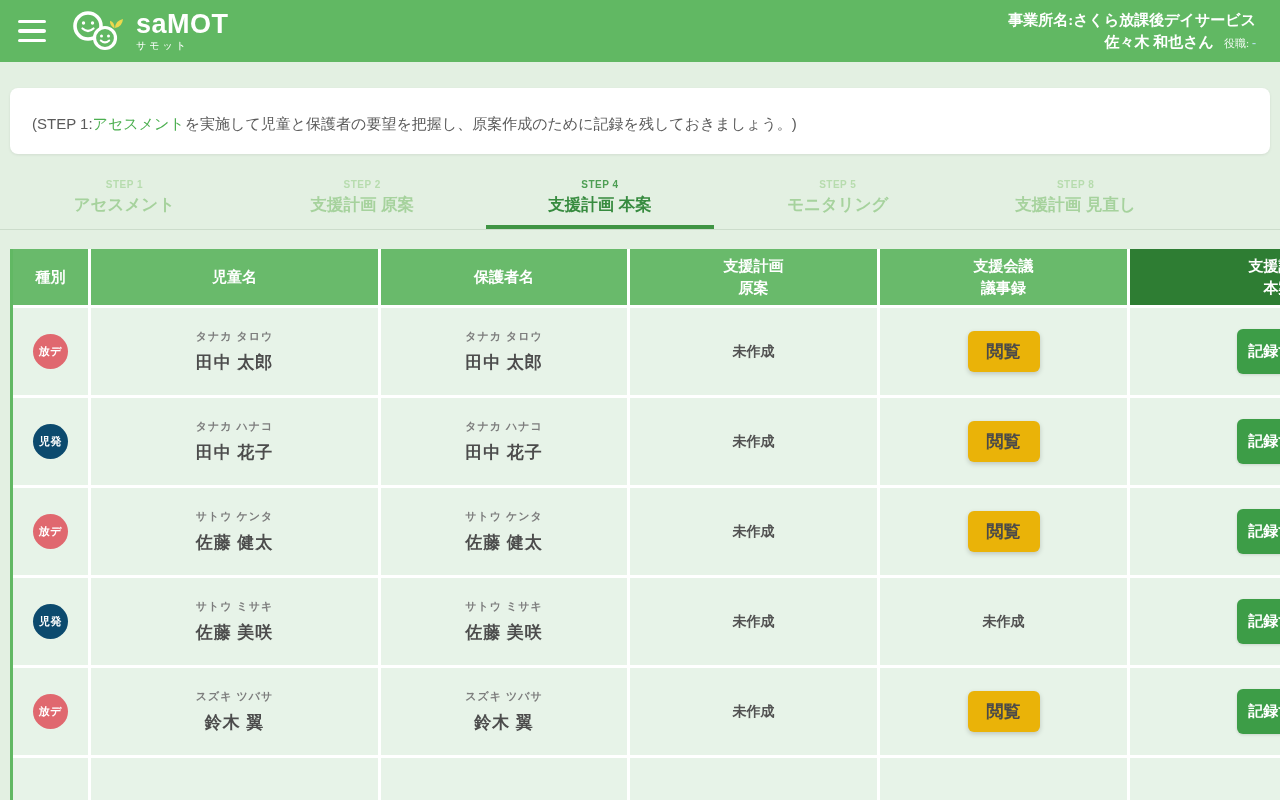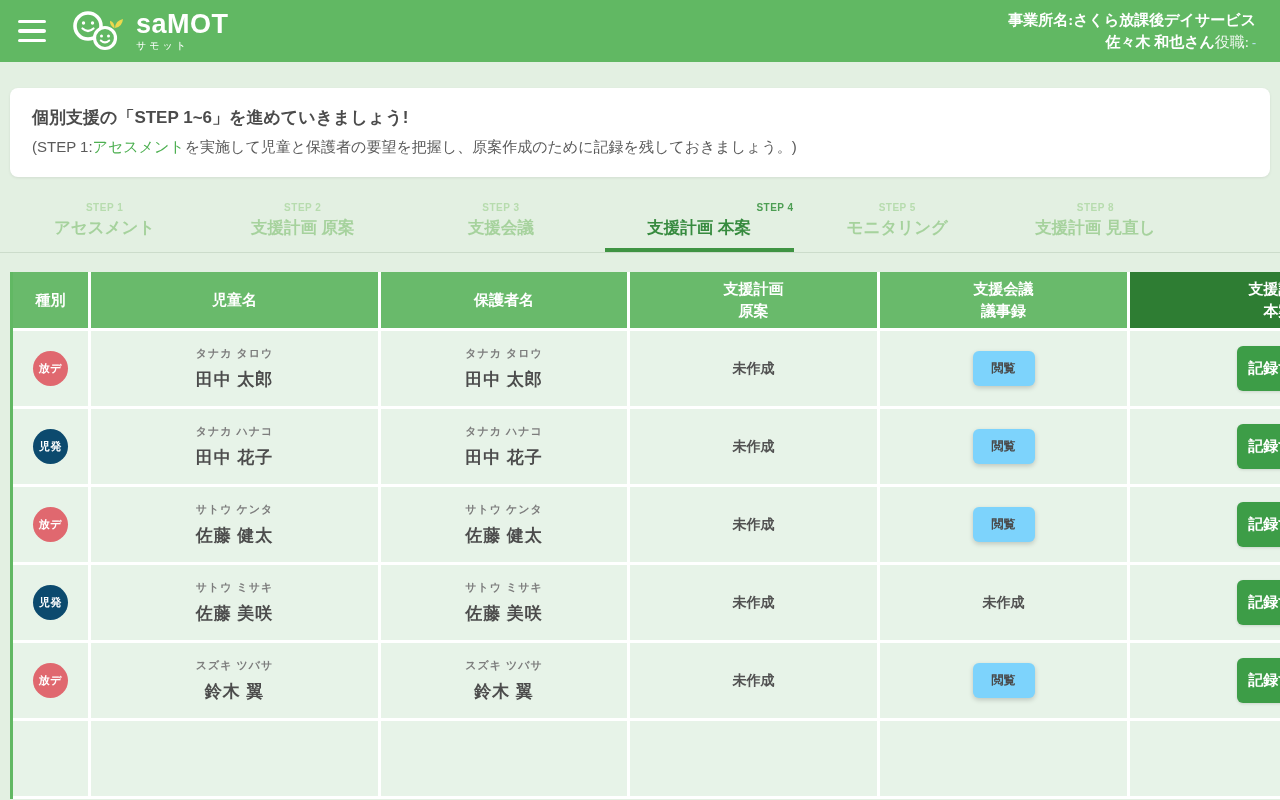--- a/index.html
+++ b/index.html
@@ -17,40 +17,40 @@
   }
   .hamburger { width:28px; display:flex; flex-direction:column; gap:6px; cursor:pointer; margin-right:24px; }
   .hamburger span { display:block; height:3.5px; background:#fff; border-radius:2px; }
   .logo { display:flex; align-items:center; gap:8px; cursor:pointer; }
   .logo-txt { line-height:1; }
   .logo-main { font-size:27px; font-weight:bold; letter-spacing:.5px; }
   .logo-sub { font-size:10px; letter-spacing:3px; margin-top:3px; }
   .topbar-right { margin-left:auto; text-align:right; line-height:1.5;font-family:Liberation Serif, serif; }
   .office-line { font-size:15px; font-weight:bold; }
   .user-line { font-size:15px; font-weight:bold; }
-  .role-label { font-size:15px; font-weight:normal; opacity:.9; }
+  .role-label { font-size:11px; font-weight:normal; opacity:.9; margin-left:10px; }
   .role-value { font-size:12px; color:#b7e0ee; margin-left:3px; }
 
   
   .card {
     margin:26px 10px 0 10px; background:#fff; border-radius:8px;
     box-shadow:0 1px 3px rgba(0,0,0,.08); padding:18px 22px 20px 22px;
   }
   .card-title { font-size:17px; font-weight:bold; color:#4b4b4b; }
   .card-sub { font-size:15px; color:#5a5a5a; margin-top:9px; }
   .card-sub .link { color:#4caf50; cursor:pointer; }
 
   
   .tabs-strip { border-bottom:1px solid #ccdccb; margin-top:18px; }
   .tabs { display:flex; width:1180px; margin-left:10px;gap:9px; }
   .tab { flex:1; text-align:center; padding:7px 0 9px 0; cursor:pointer; border-bottom:4px solid transparent; }
   .tab .step { font-size:10px; letter-spacing:.5px; color:#b7dcae; font-weight:bold; }
   .tab .label { font-size:16.5px; font-weight:bold; color:#a6d29d; margin-top:4px; }
   .tab.active { border-bottom-color:#3f9443; }
-  .tab.active .step { color:#4d9e53;text-align:right; }
+  .tab.active .step { color:#4d9e53; }
   .tab.active .label { color:#378b3f; }
 
   
   .table-wrap {
     margin:19px 0 0 10px; width:1270px; overflow:hidden;
     border-left:3px solid #61b863;
   }
   table { border-collapse:separate; border-spacing:0; table-layout:fixed; width:1417px; }
   col.c-type { width:78px; }
   col.c-child { width:290px; }
@@ -58,36 +58,36 @@
   col.c-draft { width:250px; }
   col.c-minutes { width:250px; }
   col.c-final { width:300px; }
   th {
     background:#69ba6b; color:#fff; font-size:15px; font-weight:bold;
     height:59px; border-right:3px solid #fff; border-bottom:3px solid #fff;
     white-space:pre-line; line-height:1.45; vertical-align:middle; text-align:center;
   }
   th.active-col { background:#2e7d33; }
   td {
-    background:#e7f3e8; height:78px; text-align:center; vertical-align:middle;
+    background:#e7f3e8; height:90px; text-align:center; vertical-align:middle;
     border-right:3px solid #fff; border-bottom:3px solid #fff;
   }
   .badge {
     display:inline-flex; align-items:center; justify-content:center;
     width:35px; height:35px; border-radius:50%; color:#fff;
     font-size:11px; font-weight:bold; letter-spacing:.5px;
   }
   .badge.red { background:#e0686f; }
   .badge.blue { background:#0c4a6e; }
   .kana { font-size:11px; color:#7d7d7d; font-weight:bold; letter-spacing:1px; }
   .name { font-size:17px; color:#4c4c4c; font-weight:bold; margin-top:7px; letter-spacing:1px; }
   .status { font-size:14px; color:#525252; font-weight:bold; }
   .view-btn {
-    font-family:inherit; font-size:12px; font-weight:bold; color:#4a4a4a;
-    background:#7dd3fc; border:none; border-radius:6px; padding:9px 19px;
+    font-family:inherit; font-size:17px; font-weight:bold; color:#4a4a4a;
+    background:#eab308; border:none; border-radius:6px; padding:9px 19px;
     box-shadow:0 2px 5px rgba(0,0,0,.18); cursor:pointer;
   }
   .record-btn {
     font-family:inherit; font-size:15px; font-weight:bold; color:#fff;
     background:#3d9d47; border:none; border-radius:6px; padding:13px 11px;
     white-space:nowrap; cursor:pointer; box-shadow:0 1px 3px rgba(0,0,0,.12);
   }
 </style>
 </head>
 <body>
@@ -118,39 +118,34 @@
   </div>
   <div class="topbar-right">
     <div class="office-line">事業所名:さくら放課後デイサービス</div>
     <div class="user-line">
       <span>佐々木 和也さん</span><span class="role-label">役職:</span><span class="role-value">-</span>
     </div>
   </div>
 </div>
 
 <div class="card">
-  <div class="card-title">個別支援の「STEP 1~6」を進めていきましょう!</div>
   <div class="card-sub">
     <span>(STEP 1:</span><span class="link">アセスメント</span><span>を実施して児童と保護者の要望を把握し、原案作成のために記録を残しておきましょう。)</span>
   </div>
 </div>
 
 <div class="tabs-strip">
   <div class="tabs">
     <div class="tab">
       <div class="step">STEP 1</div>
       <div class="label">アセスメント</div>
     </div>
     <div class="tab">
       <div class="step">STEP 2</div>
       <div class="label">支援計画 原案</div>
-    </div>
-    <div class="tab">
-      <div class="step">STEP 3</div>
-      <div class="label">支援会議</div>
     </div>
     <div class="tab active">
       <div class="step">STEP 4</div>
       <div class="label">支援計画 本案</div>
     </div>
     <div class="tab">
       <div class="step">STEP 5</div>
       <div class="label">モニタリング</div>
     </div>
     <div class="tab">

